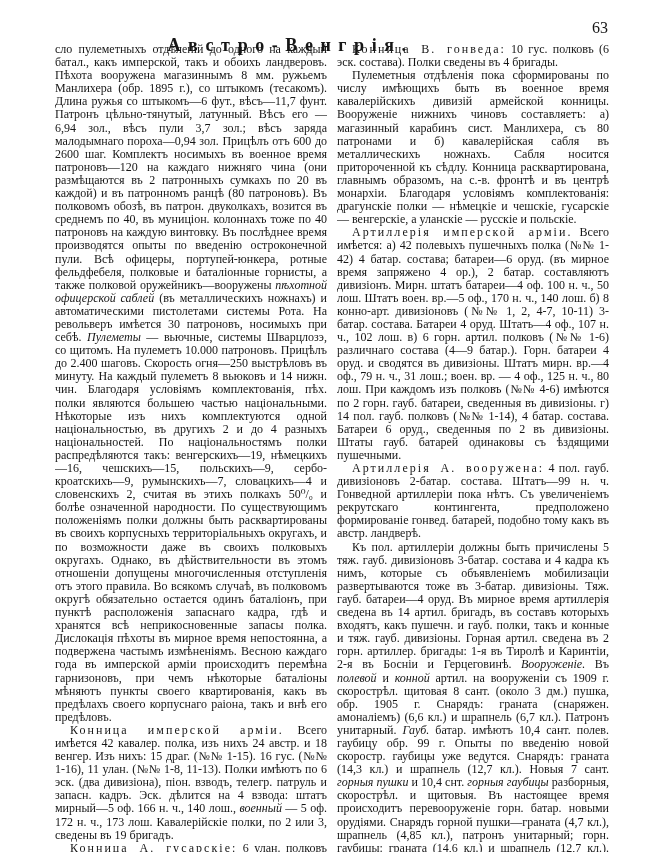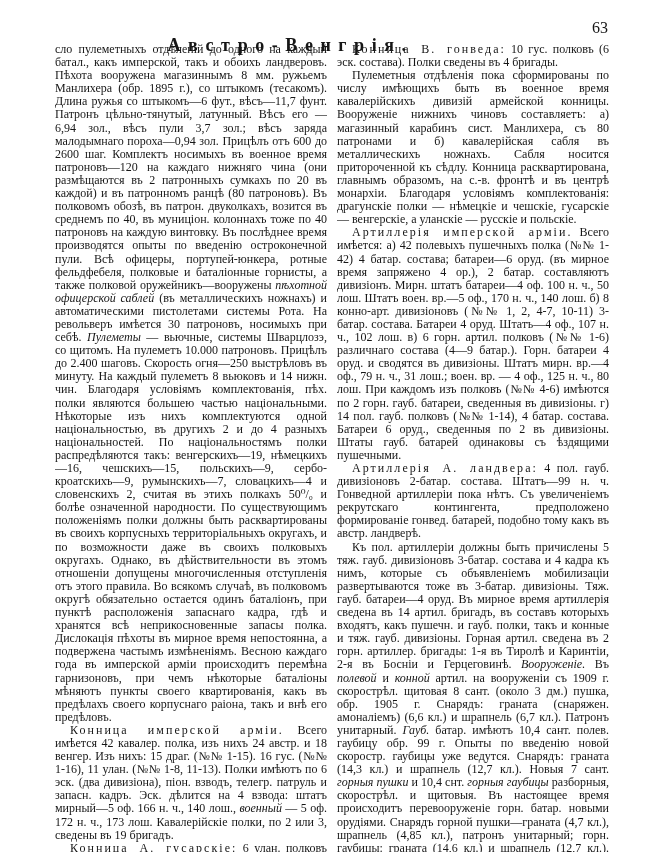--- a/index.html
+++ b/index.html
@@ -65,17 +65,17 @@
   <div class="columns">
     <div class="column">
         <p class="para"><span class="seg-normal">сло пулеметныхъ отдѣленій до одного на каждый батал., какъ имперской, такъ и обоихъ ландверовъ. Пѣхота вооружена магазиннымъ 8 мм. ружьемъ Манлихера (обр. 1895 г.), со штыкомъ (тесакомъ). Длина ружья со штыкомъ—6 фут., вѣсъ—11,7 фунт. Патронъ цѣльно-тянутый, латунный. Вѣсъ его — 6,94 зол., вѣсъ пули 3,7 зол.; вѣсъ заряда малодымнаго пороха—0,94 зол. Прицѣлъ отъ 600 до 2600 шаг. Комплектъ носимыхъ въ военное время патроновъ—120 на каждаго нижняго чина (они размѣщаются въ 2 патронныхъ сумкахъ по 20 въ каждой) и въ патронномъ ранцѣ (80 патроновъ). Въ полковомъ обозѣ, въ патрон. двуколкахъ, возится въ среднемъ по 40, въ муниціон. колоннахъ тоже по 40 патроновъ на каждую винтовку. Въ послѣднее время производятся опыты по введенію остроконечной пули. Всѣ офицеры, портупей-юнкера, ротные фельдфебеля, полковые и баталіонные горнисты, а также полковой оружейникъ—вооружены </span><span class="seg-italic">пѣхотной офицерской саблей</span><span class="seg-normal"> (въ металлическихъ ножнахъ) и автоматическими пистолетами системы Рота. На револьверъ имѣется 30 патроновъ, носимыхъ при себѣ. </span><span class="seg-italic">Пулеметы</span><span class="seg-normal"> — вьючные, системы Шварцлозэ, со щитомъ. На пулеметъ 10.000 патроновъ. Прицѣлъ до 2.400 шаговъ. Скорость огня—250 выстрѣловъ въ минуту. На каждый пулеметъ 8 вьюковъ и 14 нижн. чин. Благодаря условіямъ комплектованія, пѣх. полки являются большею частью національными. Нѣкоторые изъ нихъ комплектуются одной національностью, въ другихъ 2 и до 4 разныхъ національностей. По національностямъ полки распредѣляются такъ: венгерскихъ—19, нѣмецкихъ—16, чешскихъ—15, польскихъ—9, сербо-кроатскихъ—9, румынскихъ—7, словацкихъ—4 и словенскихъ 2, считая въ этихъ полкахъ 50⁰/₀ и болѣе означенной народности. По существующимъ положеніямъ полки должны быть расквартированы въ своихъ корпусныхъ территоріальныхъ округахъ, и по возможности даже въ своихъ полковыхъ округахъ. Однако, въ дѣйствительности въ этомъ отношеніи допущены многочисленныя отступленія отъ этого правила. Во всякомъ случаѣ, въ полковомъ округѣ обязательно остается одинъ баталіонъ, при пунктѣ расположенія запаснаго кадра, гдѣ и хранятся всѣ неприкосновенные запасы полка. Дислокація пѣхоты въ мирное время непостоянна, а подвержена частымъ измѣненіямъ. Весною каждаго года въ имперской арміи происходитъ перемѣна гарнизоновъ, при чемъ нѣкоторые баталіоны мѣняютъ пункты своего квартированія, какъ въ предѣлахъ своего корпуснаго раіона, такъ и внѣ его предѣловъ.</span></p>
         <p class="para indent"><span class="seg-spaced">Конница имперской арміи.</span><span class="seg-normal"> Всего имѣется 42 кавалер. полка, изъ нихъ 24 австр. и 18 венгер. Изъ нихъ: 15 драг. (№№ 1-15). 16 гус. (№№ 1-16), 11 улан. (№№ 1-8, 11-13). Полки имѣютъ по 6 эск. (два дивизіона), піон. взводъ, телегр. патруль и запасн. кадръ. Эск. дѣлится на 4 взвода: штатъ мирный—5 оф. 166 н. ч., 140 лош., </span><span class="seg-italic">военный</span><span class="seg-normal"> — 5 оф. 172 н. ч., 173 лош. Кавалерійскіе полки, по 2 или 3, сведены въ 19 бригадъ.</span></p>
         <p class="para indent"><span class="seg-spaced">Конница А. гусарскіе:</span><span class="seg-normal"> 6 улан. полковъ (6 эск. состава), 1 дивизіонъ тирольск. конныхъ стрѣлковъ (3 эск.), 1 дивизіонъ далмат. конныхъ стрѣлковъ (2 эск.). Всѣ эти части, кромѣ далматин. див., сведены въ 2 кавал. ланд. бриг. (въ 21 и 18 эск.).</span></p>
       </div>
     <div class="column">
         <p class="para indent"><span class="seg-spaced">Конница В. гонведа:</span><span class="seg-normal"> 10 гус. полковъ (6 эск. состава). Полки сведены въ 4 бригады.</span></p>
         <p class="para indent"><span class="seg-normal">Пулеметныя отдѣленія пока сформированы по числу имѣющихъ быть въ военное время кавалерійскихъ дивизій армейской конницы. Вооруженіе нижнихъ чиновъ составляетъ: а) магазинный карабинъ сист. Манлихера, съ 80 патронами и б) кавалерійская сабля въ металлическихъ ножнахъ. Сабля носится притороченной къ сѣдлу. Конница расквартирована, главнымъ образомъ, на с.-в. фронтѣ и въ центрѣ монархіи. Благодаря условіямъ комплектованія: драгунскіе полки — нѣмецкіе и чешскіе, гусарскіе — венгерскіе, а уланскіе — русскіе и польскіе.</span></p>
         <p class="para indent"><span class="seg-spaced">Артиллерія имперской арміи.</span><span class="seg-normal"> Всего имѣется: а) 42 полевыхъ пушечныхъ полка (№№ 1-42) 4 батар. состава; батареи—6 оруд. (въ мирное время запряжено 4 ор.), 2 батар. составляютъ дивизіонъ. Мирн. штатъ батареи—4 оф. 100 н. ч., 50 лош. Штатъ воен. вр.—5 оф., 170 н. ч., 140 лош. б) 8 конно-арт. дивизіоновъ (№№ 1, 2, 4-7, 10-11) 3-батар. состава. Батареи 4 оруд. Штатъ—4 оф., 107 н. ч., 102 лош. в) 6 горн. артил. полковъ (№№ 1-6) различнаго состава (4—9 батар.). Горн. батареи 4 оруд. и сводятся въ дивизіоны. Штатъ мирн. вр.—4 оф., 79 н. ч., 31 лош.; воен. вр. — 4 оф., 125 н. ч., 80 лош. При каждомъ изъ полковъ (№№ 4-6) имѣются по 2 горн. гауб. батареи, сведенныя въ дивизіоны. г) 14 пол. гауб. полковъ (№№ 1-14), 4 батар. состава. Батареи 6 оруд., сведенныя по 2 въ дивизіоны. Штаты гауб. батарей одинаковы съ ѣздящими пушечными.</span></p>
-        <p class="para indent"><span class="seg-spaced">Артиллерія А. ландвера:</span><span class="seg-normal"> 4 пол. гауб. дивизіоновъ 2-батар. состава. Штатъ—99 н. ч. Гонведной артиллеріи пока нѣтъ. Съ увеличеніемъ рекрутскаго контингента, предположено формированіе гонвед. батарей, подобно тому какъ въ австр. ландверѣ.</span></p>
+        <p class="para indent"><span class="seg-spaced">Артиллерія А. вооружена:</span><span class="seg-normal"> 4 пол. гауб. дивизіоновъ 2-батар. состава. Штатъ—99 н. ч. Гонведной артиллеріи пока нѣтъ. Съ увеличеніемъ рекрутскаго контингента, предположено формированіе гонвед. батарей, подобно тому какъ въ австр. ландверѣ.</span></p>
         <p class="para indent"><span class="seg-normal">Къ пол. артиллеріи должны быть причислены 5 тяж. гауб. дивизіоновъ 3-батар. состава и 4 кадра къ нимъ, которые съ объявленіемъ мобилизаціи развертываются тоже въ 3-батар. дивизіоны. Тяж. гауб. батареи—4 оруд. Въ мирное время артиллерія сведена въ 14 артил. бригадъ, въ составъ которыхъ входятъ, какъ пушечн. и гауб. полки, такъ и конные и тяж. гауб. дивизіоны. Горная артил. сведена въ 2 горн. артиллер. бригады: 1-я въ Тиролѣ и Каринтіи, 2-я въ Босніи и Герцеговинѣ. </span><span class="seg-italic">Вооруженіе.</span><span class="seg-normal"> Въ </span><span class="seg-italic">полевой</span><span class="seg-normal"> и </span><span class="seg-italic">конной</span><span class="seg-normal"> артил. на вооруженіи съ 1909 г. скорострѣл. щитовая 8 сант. (около 3 дм.) пушка, обр. 1905 г. Снарядъ: граната (снаряжен. амоналіемъ) (6,6 кл.) и шрапнель (6,7 кл.). Патронъ унитарный. </span><span class="seg-italic">Гауб.</span><span class="seg-normal"> батар. имѣютъ 10,4 сант. полев. гаубицу обр. 99 г. Опыты по введенію новой скоростр. гаубицы уже ведутся. Снарядъ: граната (14,3 кл.) и шрапнель (12,7 кл.). Новыя 7 сант. </span><span class="seg-italic">горныя пушки</span><span class="seg-normal"> и 10,4 снт. </span><span class="seg-italic">горныя гаубицы</span><span class="seg-normal"> разборныя, скорострѣл. и щитовыя. Въ настоящее время происходитъ перевооруженіе горн. батар. новыми орудіями. Снарядъ горной пушки—граната (4,7 кл.), шрапнель (4,85 кл.), патронъ унитарный; горн. гаубицы: граната (14,6 кл.) и шрапнель (12,7 кл.). Тяж. гауб. батареи имѣютъ 15 сант. гаубицу. Снарядъ: граната (1 п. 30 ф.) и шрапнель (2 п. 8 ф.). Каждый муниц. кадръ пушечнаго или гауб. полка формируетъ </span><span class="seg-italic">4 муниціонныхъ колонны</span><span class="seg-normal">, для пополненія снарядовъ и зарядовъ, находящихся при батареѣ. Общее количество таковыхъ видно изъ прилагаемой таблицы:</span></p>
       </div>
   </div>
 </div>
 
 </body></html>

